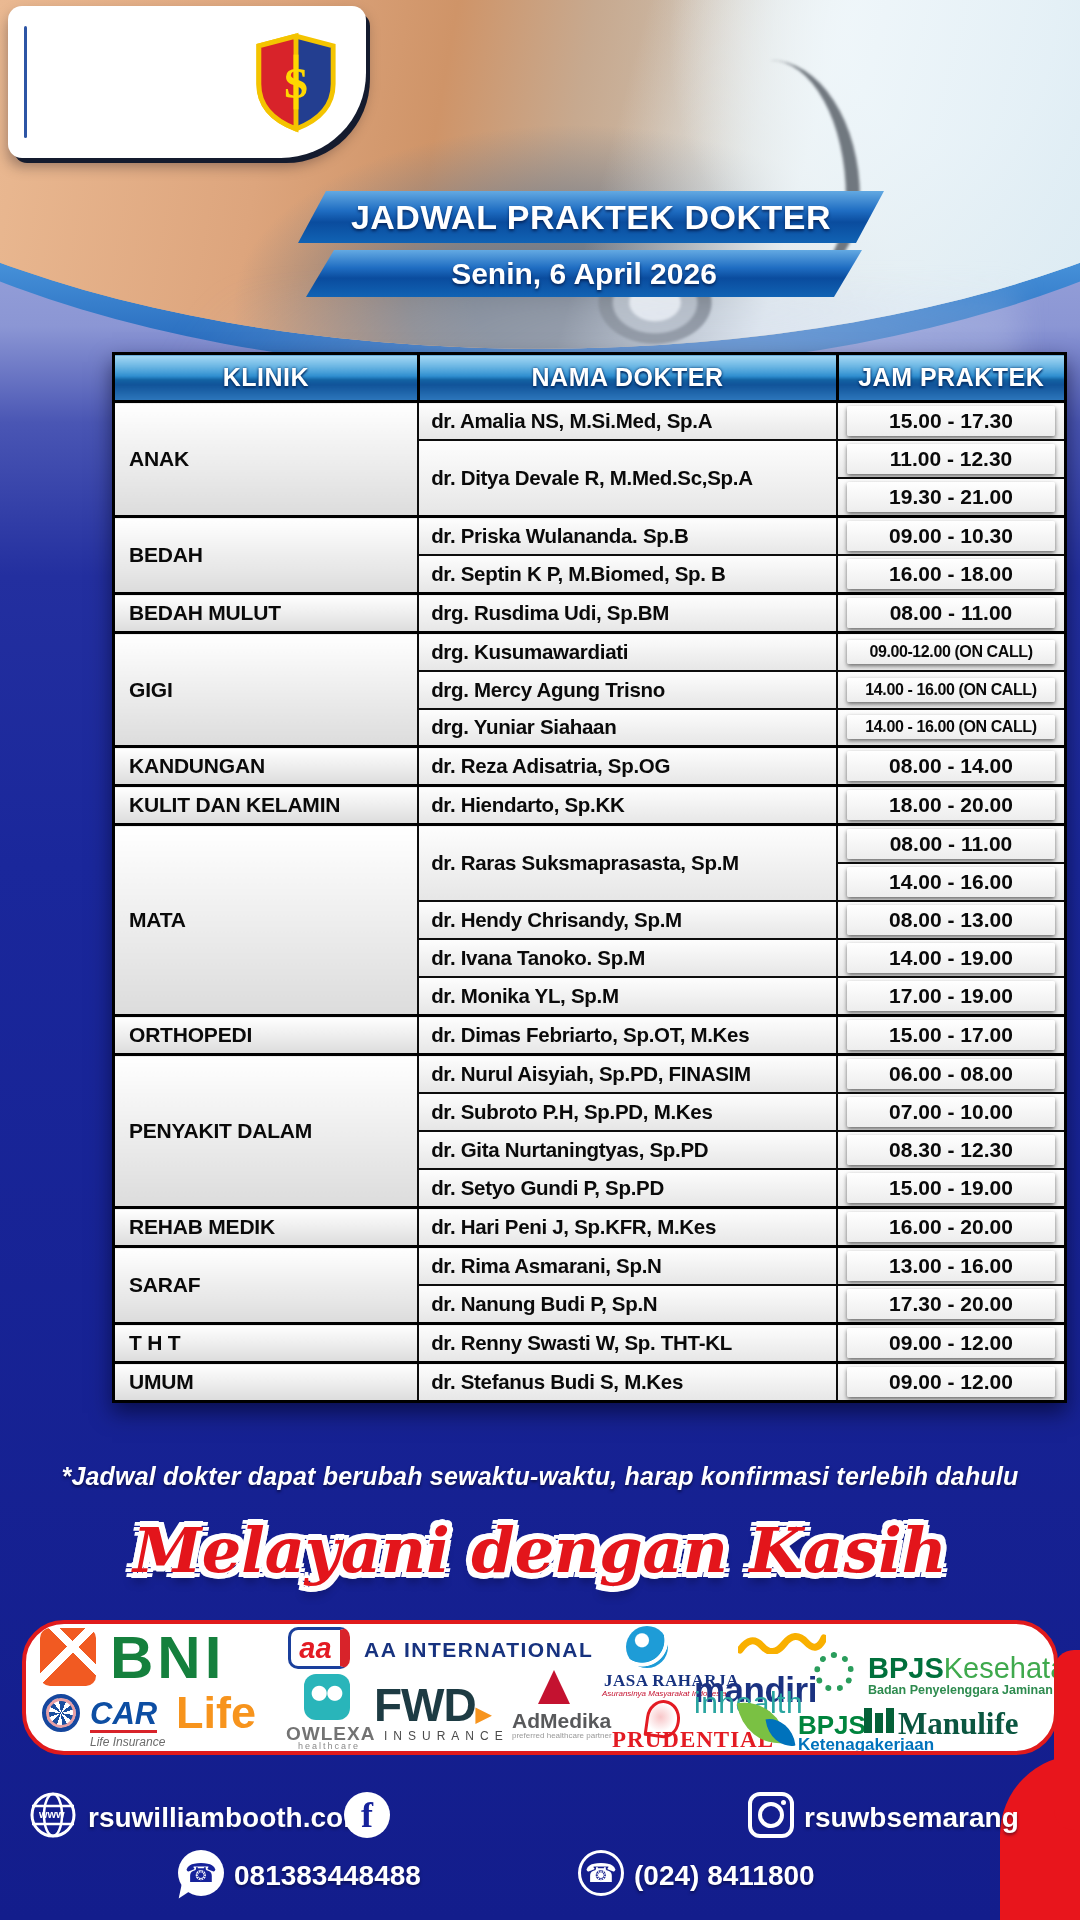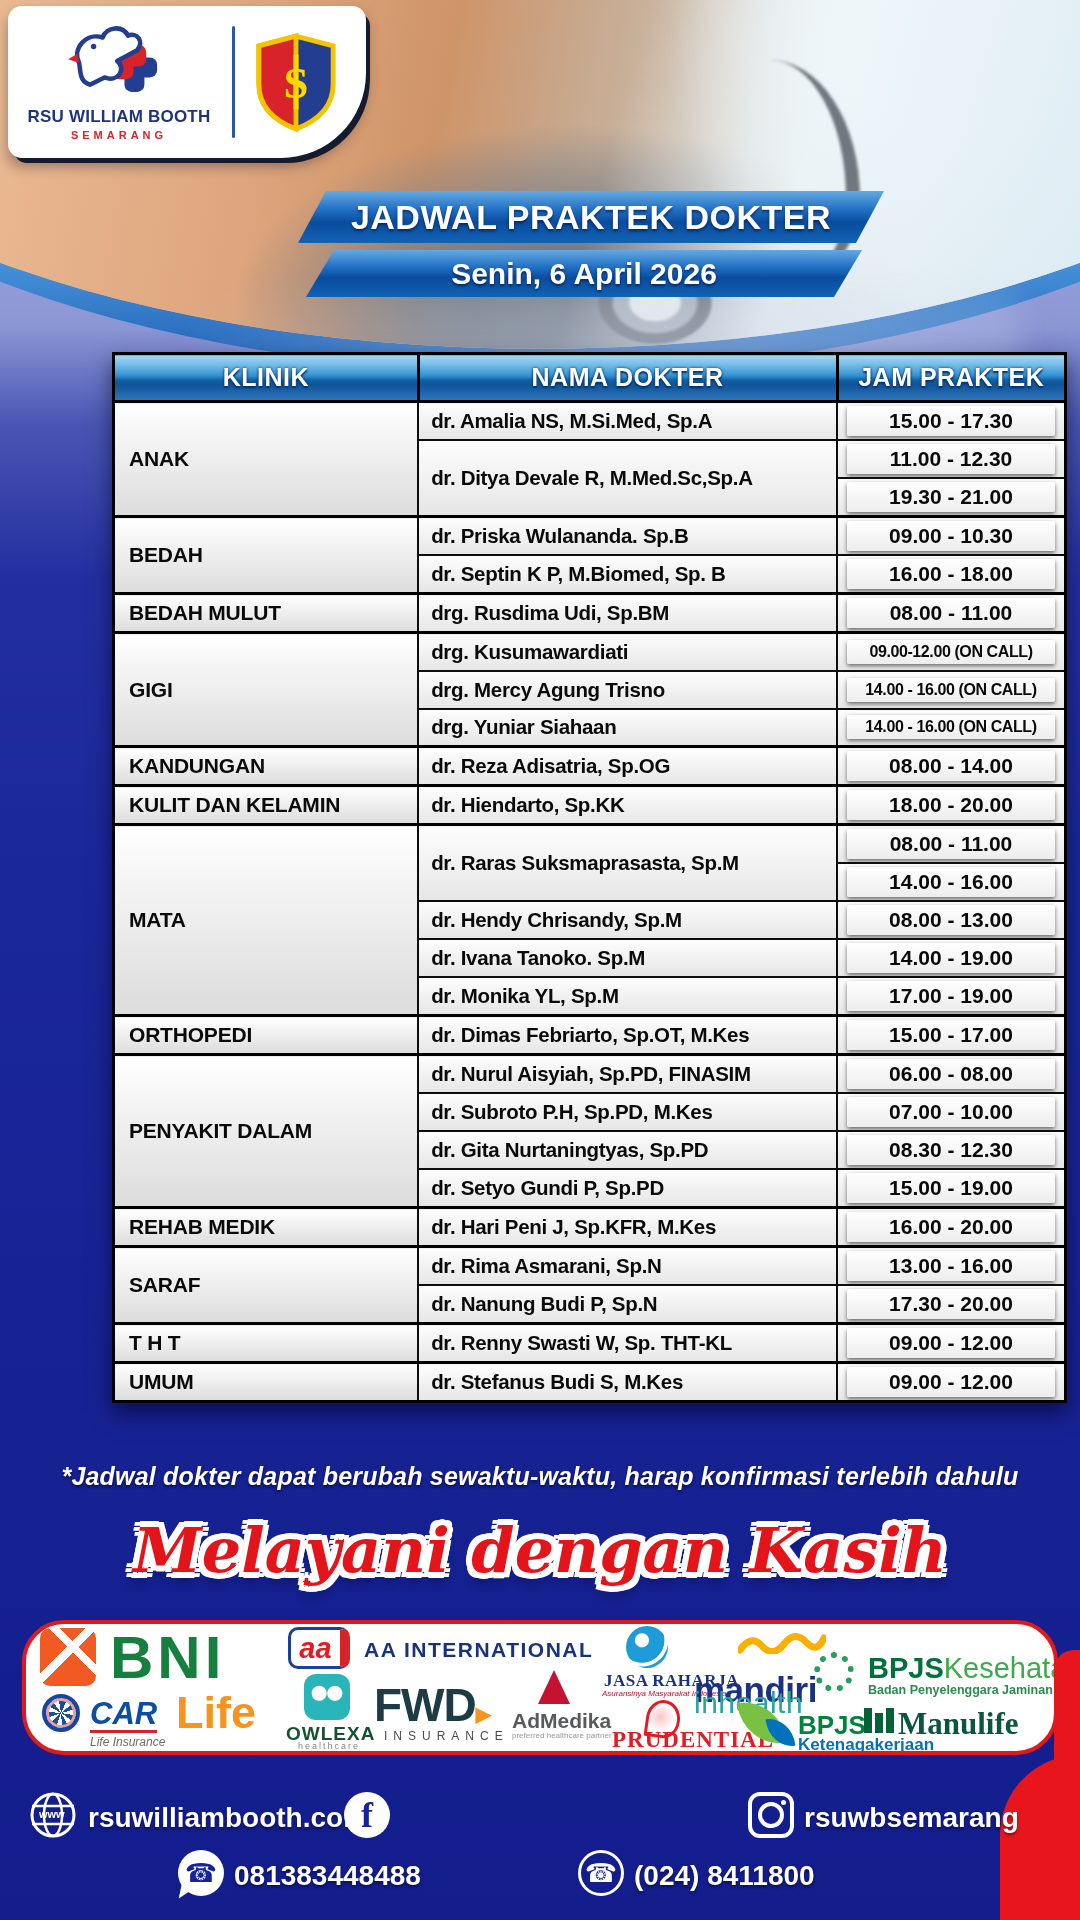--- a/index.html
+++ b/index.html
@@ -117,21 +117,21 @@
   .car-sub { font-size:12px; font-style:italic; color:#6b6b6b; }
   .aa-badge { width:62px; height:42px; background:#fff; border:3px solid #1a3f9c; border-right:10px solid #d8232a;
     border-radius:10px; color:#e31b23; font-weight:bold; font-style:italic; font-size:29px;
     display:flex; align-items:center; justify-content:center; }
   .aa-word { font-size:21px; font-weight:bold; color:#17327f; letter-spacing:1.5px; }
   .owl-box { width:46px; height:46px; border-radius:12px; background:#29b5ba;
     background-image:radial-gradient(circle at 33% 42%, #fff 0 7px, rgba(255,255,255,0) 8px),
                      radial-gradient(circle at 67% 42%, #fff 0 7px, rgba(255,255,255,0) 8px),
                      radial-gradient(circle at 33% 42%, #29b5ba 0 3px, rgba(255,255,255,0) 4px),
                      radial-gradient(circle at 67% 42%, #29b5ba 0 3px, rgba(255,255,255,0) 4px); }
-  .owl-word { font-size:19px; font-weight:bold; color:#14532d; letter-spacing:1px; }
+  .owl-word { font-size:19px; font-weight:bold; color:#737373; letter-spacing:1px; }
   .owl-sub { font-size:9px; color:#8a8a8a; letter-spacing:2px; }
   .fwd-word { font-size:46px; font-weight:bold; color:#1d3b43; letter-spacing:-1px; }
   .fwd-arrow { color:#f7941d; font-size:20px; }
   .fwd-sub { font-size:12px; letter-spacing:6px; color:#4a4a4a; }
   .adm-tri { width:0; height:0; border-left:16px solid transparent; border-right:16px solid transparent;
     border-bottom:34px solid #c41230; }
   .adm-word { font-size:21px; color:#58595b; font-weight:bold; }
   .adm-sub { font-size:8px; color:#999; }
   .jr-circle { width:42px; height:42px; border-radius:50%;
     background:radial-gradient(circle at 38% 34%, #fff 0 17%, #1e9cd7 20% 58%, #fff 60% 68%, #1e9cd7 70%); }
@@ -182,33 +182,20 @@
 
 <div class="page">
 
   <div class="photo-rim"></div>
   <div class="photo">
     <div class="steth-tube"></div>
     <div class="steth-head"></div>
   </div>
 
   <div class="logo-card">
-    <div class="brand-left">
-      <svg width="112" height="78" viewBox="0 0 120 86">
-        <rect x="66" y="24" width="22" height="52" rx="8" fill="#233e90"></rect>
-        <rect x="52" y="38" width="50" height="22" rx="8" fill="#233e90"></rect>
-        <rect x="52" y="10" width="24" height="52" rx="8" fill="#d8232a"></rect>
-        <rect x="38" y="24" width="52" height="24" rx="8" fill="#d8232a"></rect>
-        <path d="M16 44 C8 28 24 10 42 16 C46 4 64 2 70 14 C80 10 88 20 80 30 L58 42 C68 50 60 66 44 60 L28 68 C16 64 18 54 16 44 Z" fill="#ffffff" stroke="#233e90" stroke-width="5" stroke-linejoin="round"></path>
-        <circle cx="32" cy="26" r="3" fill="#233e90"></circle>
-        <path d="M16 44 L4 40 L14 34 Z" fill="#d8232a"></path>
-      </svg>
-      <div class="org-name">RSU WILLIAM BOOTH</div>
-      <div class="org-city">SEMARANG</div>
-    </div>
     <div class="card-divider"></div>
     <svg width="88" height="102" viewBox="0 0 90 100">
       <path d="M45 3 L83 13 V52 C83 76 66 90 45 98 C24 90 7 76 7 52 V13 Z" fill="#233e90" stroke="#f4c400" stroke-width="5"></path>
       <path d="M45 3 L7 13 V52 C7 76 24 90 45 98 Z" fill="#d8232a" stroke="#f4c400" stroke-width="5"></path>
       <text x="45" y="66" text-anchor="middle" font-family="Liberation Serif, serif" font-size="46" font-weight="bold" fill="#ffd800">S</text>
       <rect x="42.5" y="22" width="5" height="56" fill="#ffd800"></rect>
     </svg>
   </div>
 
   <div class="ribbon ribbon-title">

